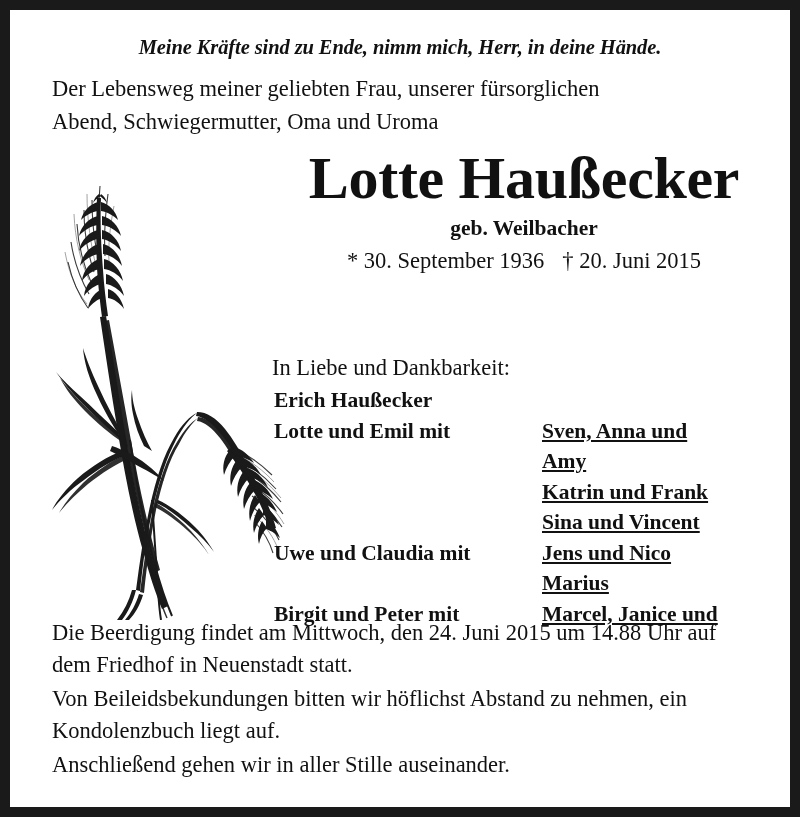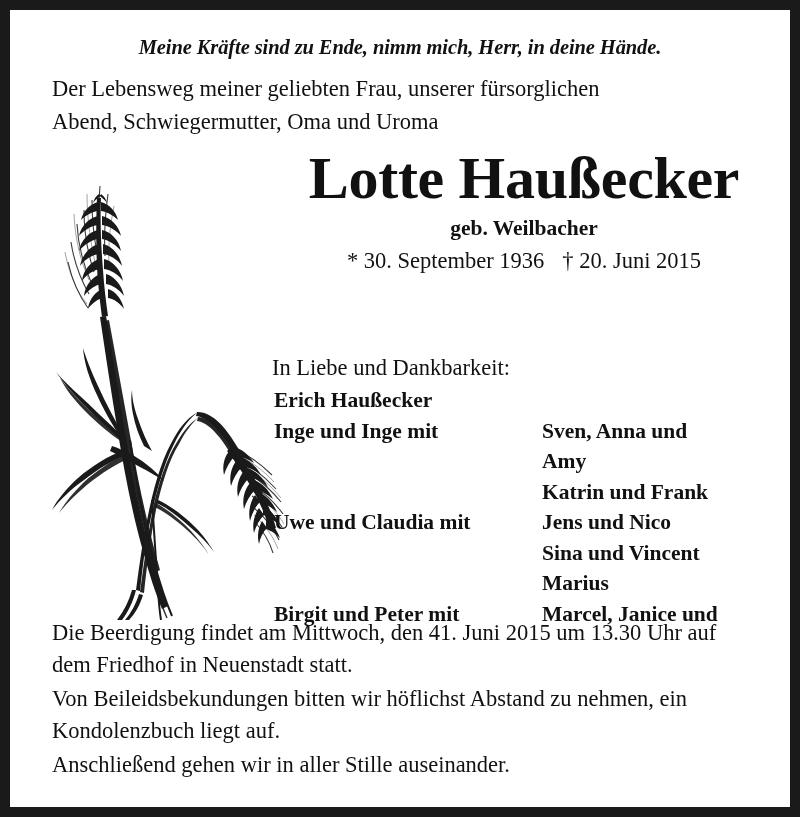--- a/index.html
+++ b/index.html
@@ -124,20 +124,21 @@
     top: 0;
     width: 262px;
     white-space: nowrap;
   }
   .family .col-r {
     position: absolute;
     left: 268px;
     top: 0;
     width: 242px;
     white-space: nowrap;
+    text-decoration: underline;
   }
 
   
   .closing {
     position: absolute;
     left: 42px;
     width: 700px;
     font-size: 22.5px;
     line-height: 32px;
     color: #111;
@@ -178,50 +179,50 @@
 
 
     <div class="gratitude">In Liebe und Dankbarkeit:</div>
 
     <div class="family">
       <div class="fam-row">
         <span class="col-l">Erich Haußecker</span>
         <span class="col-r"></span>
       </div>
       <div class="fam-row">
-        <span class="col-l">Inge und Inge mit</span>
+        <span class="col-l">Lotte und Emil mit</span>
         <span class="col-r">Sven, Anna und</span>
       </div>
       <div class="fam-row">
         <span class="col-l"></span>
         <span class="col-r">Amy</span>
       </div>
       <div class="fam-row">
         <span class="col-l"></span>
         <span class="col-r">Katrin und Frank</span>
       </div>
       <div class="fam-row">
+        <span class="col-l"></span>
+        <span class="col-r">Sina und Vincent</span>
+      </div>
+      <div class="fam-row">
         <span class="col-l">Uwe und Claudia mit</span>
         <span class="col-r">Jens und Nico</span>
       </div>
       <div class="fam-row">
         <span class="col-l"></span>
-        <span class="col-r">Sina und Vincent</span>
-      </div>
-      <div class="fam-row">
-        <span class="col-l"></span>
         <span class="col-r">Marius</span>
       </div>
       <div class="fam-row">
         <span class="col-l">Birgit und Peter mit</span>
         <span class="col-r">Marcel, Janice und</span>
       </div>
     </div>
 
-    <div class="closing p1">Die Beerdigung findet am Mittwoch, den 41. Juni 2015 um 13.30 Uhr auf dem Friedhof in Neuenstadt statt.</div>
+    <div class="closing p1">Die Beerdigung findet am Mittwoch, den 24. Juni 2015 um 14.88 Uhr auf dem Friedhof in Neuenstadt statt.</div>
     <div class="closing p2">Von Beileidsbekundungen bitten wir höflichst Abstand zu nehmen, ein Kondolenzbuch liegt auf.</div>
     <div class="closing p3">Anschließend gehen wir in aller Stille auseinander.</div>
 
     <div class="wheat">
       <svg viewBox="0 0 250 470" width="250" height="470" xmlns="http://www.w3.org/2000/svg">
         <g fill="#1a1a1a" stroke="none">
 
           <g stroke="#1a1a1a" fill="none" stroke-width="1.1" opacity="0.85">
             <path d="M52,50 C52,72 55,95 59,112"></path>
             <path d="M44,60 C44,82 48,104 54,122"></path>

